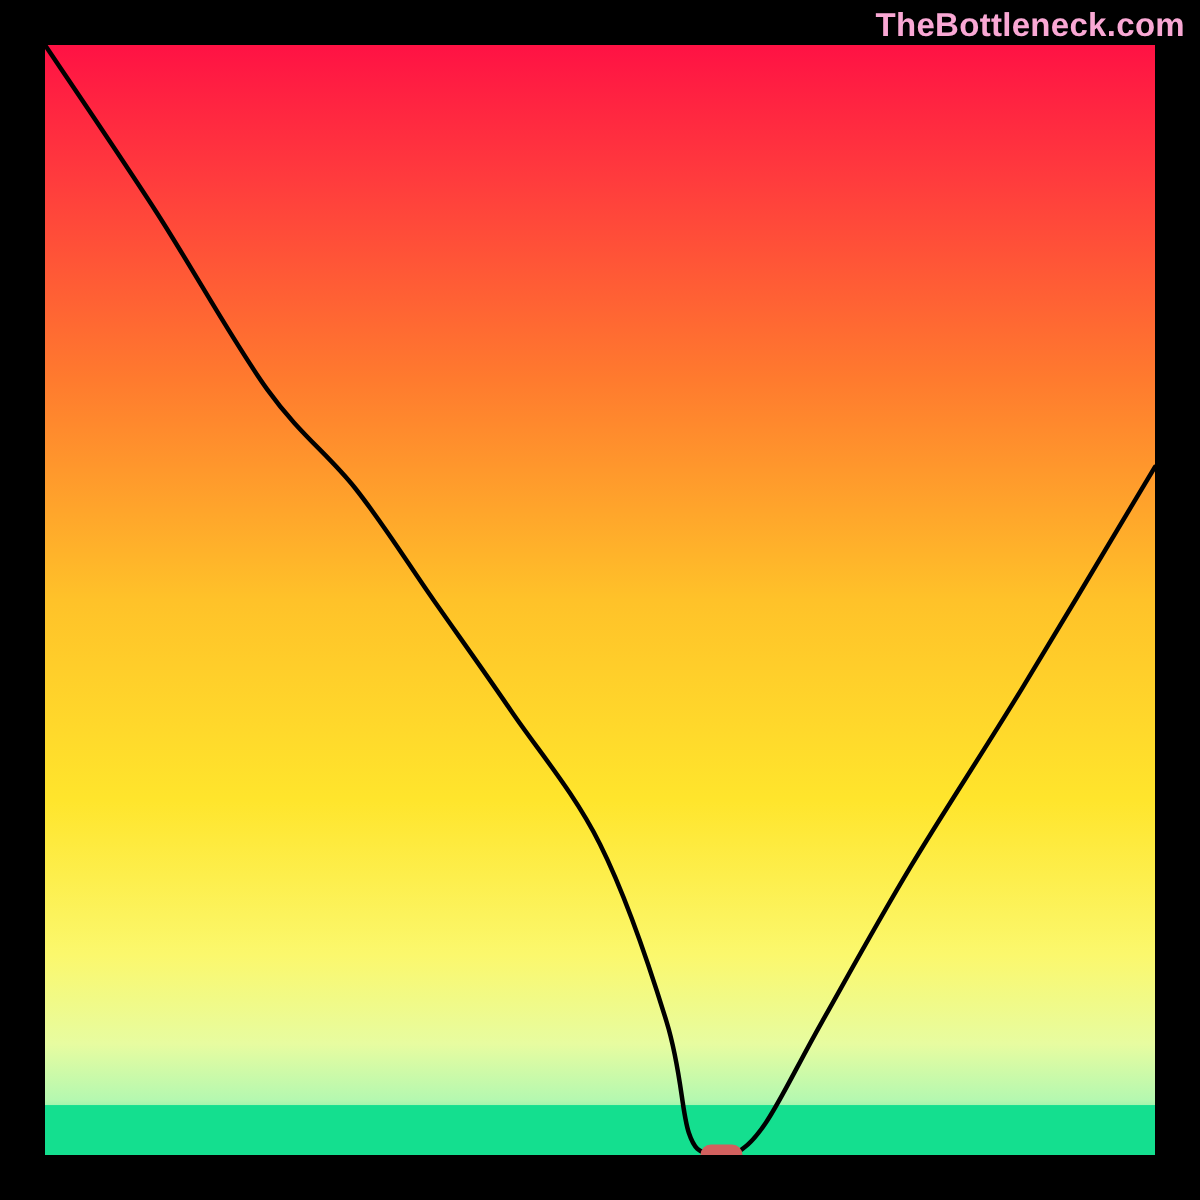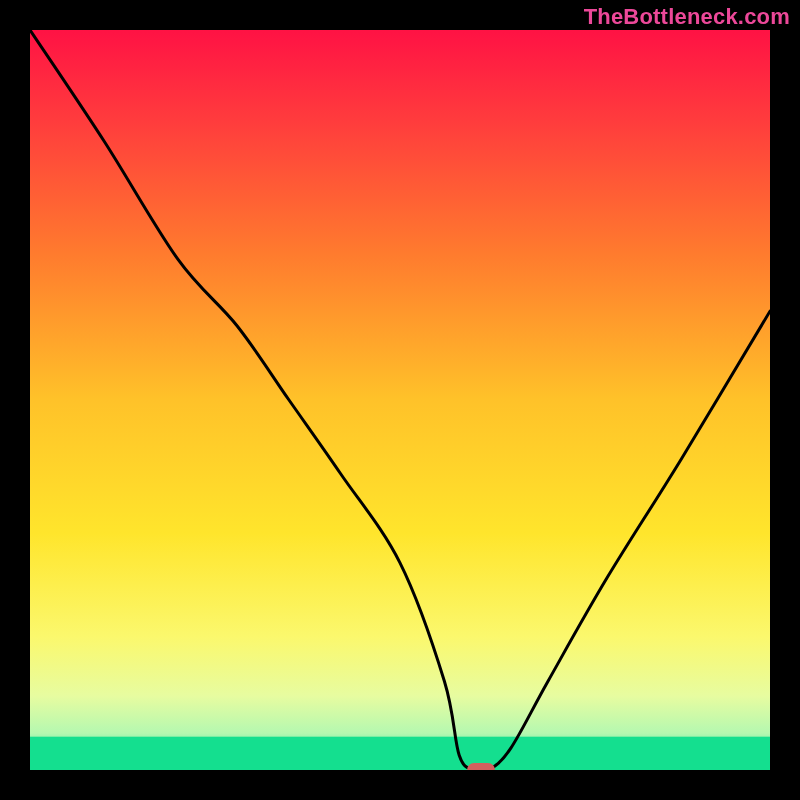--- a/index.html
+++ b/index.html
@@ -14,21 +14,21 @@
   .frame {
     position: relative;
     width: 800px;
     height: 800px;
     background: #000;
   }
   .watermark {
     position: absolute;
     top: 4px;
     right: 10px;
-    color: #ec4899;
+    color: #f9a8d4;
     font-size: 22px;
     font-weight: 600;
     letter-spacing: 0.2px;
     z-index: 5;
   }
   .plot {
     position: absolute;
     left: 30px;
     top: 30px;
     width: 740px;

